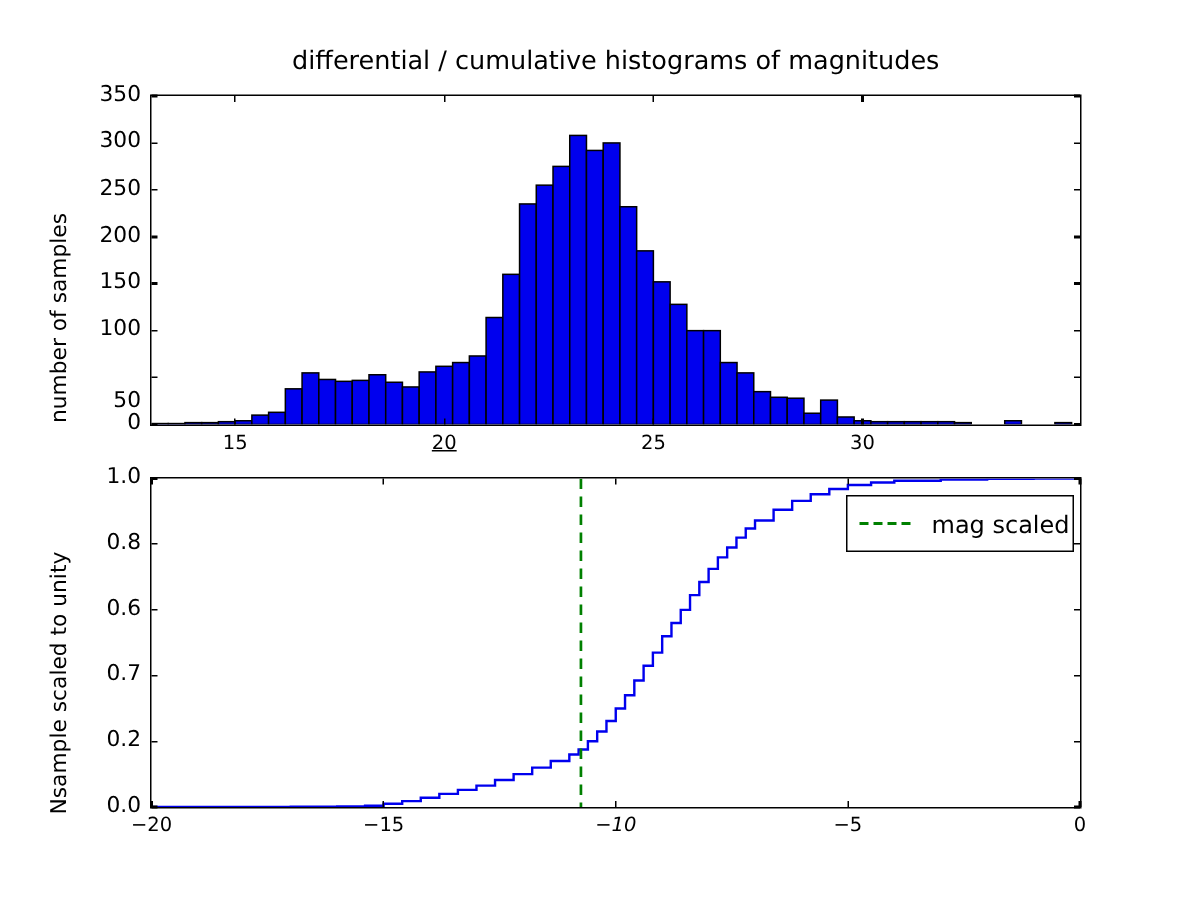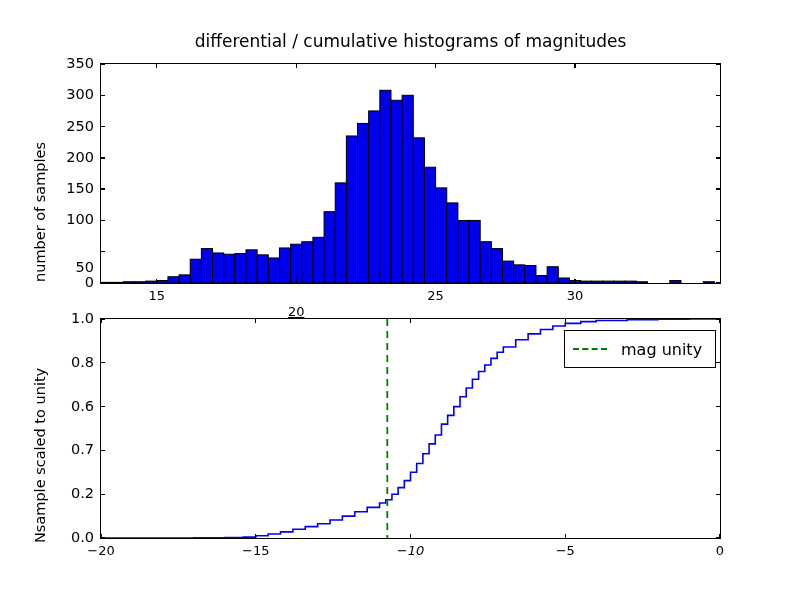--- a/index.html
+++ b/index.html
@@ -191,21 +191,21 @@
       <div class="ytick-label" style="left: 46px; width: 48px; top: 242.714px; margin-top: 16px;">50</div>
       <div class="ytick-label" style="left: 46px; width: 48px; top: 211.429px;">100</div>
       <div class="ytick-label" style="left: 46px; width: 48px; top: 180.143px;">150</div>
       <div class="ytick-label" style="left: 46px; width: 48px; top: 148.857px;">200</div>
       <div class="ytick-label" style="left: 46px; width: 48px; top: 117.571px;">250</div>
       <div class="ytick-label" style="left: 46px; width: 48px; top: 86.2857px;">300</div>
       <div class="ytick-label" style="left: 46px; width: 48px; top: 55px;">350</div>
     </div>
   <div id="top-xtick-labels">
       <div class="xtick-label" style="left: 126.766px; width: 60px; top: 288px;">15</div>
-      <div class="xtick-label" style="left: 266.18px; width: 60px; top: 304px; text-decoration: underline;">20</div>
+      <div class="xtick-label" style="left: 266.18px; width: 60px; top: 288px; text-decoration: underline;">20</div>
       <div class="xtick-label" style="left: 405.595px; width: 60px; top: 288px;">25</div>
       <div class="xtick-label" style="left: 545.009px; width: 60px; top: 288px;">30</div>
     </div>
 
   <div class="ylabel" style="left:32px; top:543px;">Nsample scaled to unity</div>
 
   <div class="axes" id="bottom-axes" style="left:100px; top:318px; width:621px; height:221px;">
     <svg id="bottom-svg" width="619" height="219" viewBox="0 0 619 219" preserveAspectRatio="none">
         <path d="M 0.00 219.00 L 30.95 219.00 L 30.95 219.00 L 61.90 219.00 L 61.90 219.00 L 92.85 219.00 L 92.85 218.78 L 123.80 218.78 L 123.80 218.56 L 142.37 218.56 L 142.37 218.12 L 154.75 218.12 L 154.75 216.81 L 167.13 216.81 L 167.13 215.06 L 179.51 215.06 L 179.51 212.87 L 191.89 212.87 L 191.89 210.24 L 204.27 210.24 L 204.27 207.61 L 216.65 207.61 L 216.65 204.76 L 229.03 204.76 L 229.03 201.04 L 241.41 201.04 L 241.41 197.10 L 253.79 197.10 L 253.79 192.72 L 266.17 192.72 L 266.17 188.34 L 278.55 188.34 L 278.55 183.96 L 284.74 183.96 L 284.74 180.68 L 290.93 180.68 L 290.93 175.20 L 297.12 175.20 L 297.12 168.63 L 303.31 168.63 L 303.31 161.62 L 309.50 161.62 L 309.50 153.30 L 315.69 153.30 L 315.69 144.54 L 321.88 144.54 L 321.88 134.69 L 328.07 134.69 L 328.07 124.83 L 334.26 124.83 L 334.26 116.07 L 340.45 116.07 L 340.45 105.12 L 346.64 105.12 L 346.64 96.36 L 352.83 96.36 L 352.83 87.60 L 359.02 87.60 L 359.02 77.75 L 365.21 77.75 L 365.21 68.98 L 371.40 68.98 L 371.40 60.22 L 377.59 60.22 L 377.59 52.56 L 383.78 52.56 L 383.78 45.99 L 389.97 45.99 L 389.97 39.42 L 396.16 39.42 L 396.16 33.29 L 402.35 33.29 L 402.35 28.03 L 414.73 28.03 L 414.73 20.81 L 427.11 20.81 L 427.11 14.89 L 439.49 14.89 L 439.49 10.51 L 451.87 10.51 L 451.87 7.01 L 464.25 7.01 L 464.25 4.38 L 479.73 4.38 L 479.73 2.63 L 495.20 2.63 L 495.20 1.53 L 526.15 1.53 L 526.15 0.66 L 557.10 0.66 L 557.10 0.22 L 588.05 0.22 L 588.05 0.00 L 619.00 0.00 L 619.00 0.00" fill="none" stroke="#0000ee" stroke-width="1.6" stroke-linejoin="miter"></path>
         <line x1="286.29" y1="0" x2="286.29" y2="219" stroke="#008000" stroke-width="1.8" stroke-dasharray="7,5"></line>
@@ -248,16 +248,16 @@
       <div class="xtick-label" style="left: 71px; width: 60px; top: 543px;">−20</div>
       <div class="xtick-label" style="left: 225.75px; width: 60px; top: 543px;">−15</div>
       <div class="xtick-label" style="left: 380.5px; width: 60px; top: 543px; font-style: italic;">−10</div>
       <div class="xtick-label" style="left: 535.25px; width: 60px; top: 543px;">−5</div>
       <div class="xtick-label" style="left: 690px; width: 60px; top: 543px;">0</div>
     </div>
 
 
   <div class="legend" style="left:564px; top:330px; width:152px; height:38px;">
     <span class="legend-swatch"></span>
-    <span class="legend-text">mag unity</span>
+    <span class="legend-text">mag scaled</span>
   </div>
 
 </div>
 
 </body></html>

